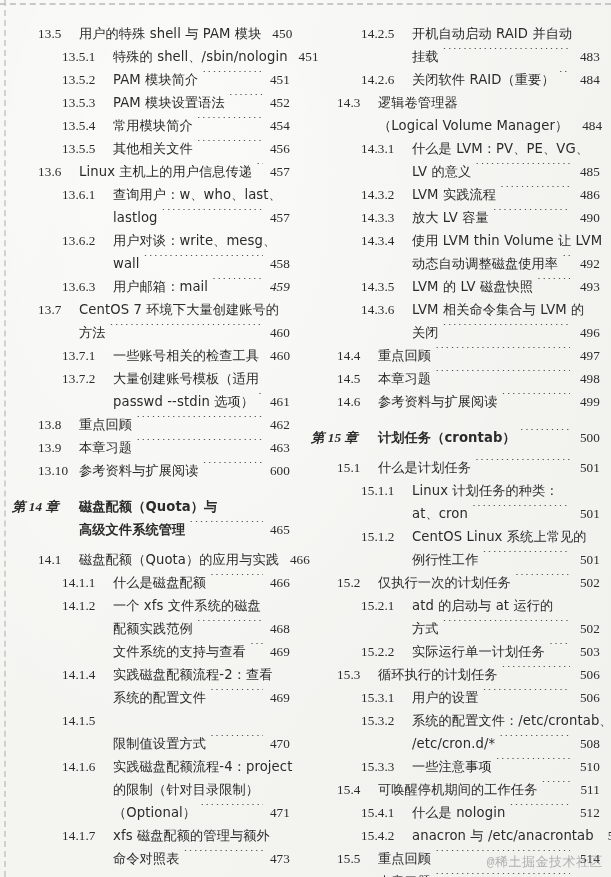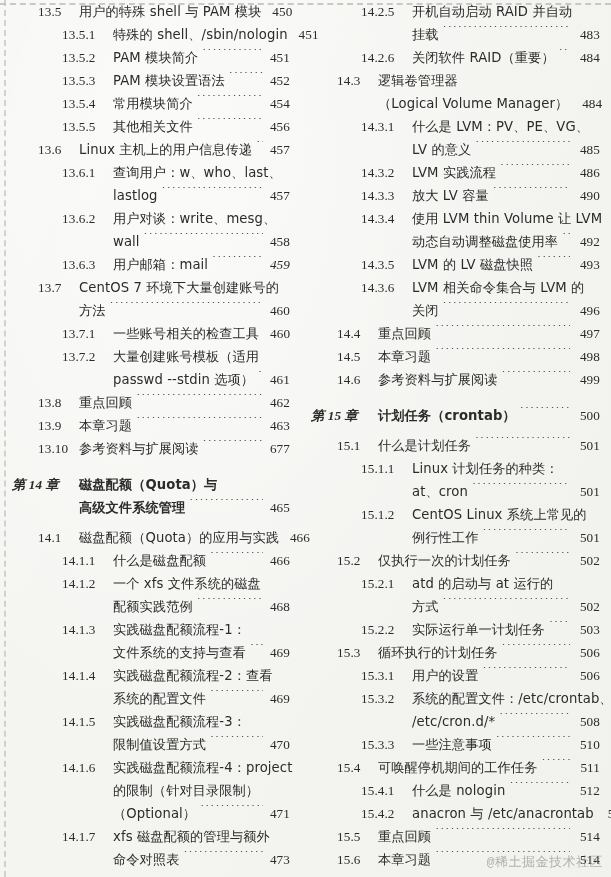--- a/index.html
+++ b/index.html
@@ -34,20 +34,21 @@
     position: absolute;
     top: 0; bottom: 0; left: 4px;
     width: 0;
     border-left: 2px dashed #c2c2c2;
     opacity: .7;
   }
   #cols {
     position: absolute;
     inset: 0;
     display: flex;
+    padding-top: 22px;
     box-sizing: border-box;
   }
   .col {
     position: relative;
     box-sizing: border-box;
   }
   .col-left  { width: 305px; padding-left: 12px; padding-right: 15px; }
   .col-right { width: 306px; padding-left: 6px;  padding-right: 11px; }
 
   
@@ -242,21 +243,21 @@
       <div class="row lvl-sec">
         <span class="num">13.9</span>
         <span class="title cjk">本章习题</span>
         <span class="leader"></span>
         <span class="page" style="min-width: 24px;">463</span>
       </div>
       <div class="row lvl-sec">
         <span class="num">13.10</span>
         <span class="title cjk">参考资料与扩展阅读</span>
         <span class="leader"></span>
-        <span class="page" style="min-width: 24px;">677</span>
+        <span class="page" style="min-width: 24px;">600</span>
       </div>
       <div class="gap"></div>
       <div class="row lvl-chap">
         <span class="num">第 14 章</span>
         <span class="title cjk">磁盘配额（Quota）与</span>
         <span class="leader none"></span>
         <span class="page" style="min-width: 24px;"></span>
       </div>
       <div class="row lvl-chap cont cont-chap">
         <span class="title cjk">高级文件系统管理</span>
@@ -280,45 +281,38 @@
         <span class="num">14.1.2</span>
         <span class="title cjk">一个 xfs 文件系统的磁盘</span>
         <span class="leader none"></span>
         <span class="page" style="min-width: 24px;"></span>
       </div>
       <div class="row lvl-sub cont cont-sub">
         <span class="title cjk">配额实践范例</span>
         <span class="leader"></span>
         <span class="page" style="min-width: 24px;">468</span>
       </div>
-      <div class="row lvl-sub">
-        <span class="num">14.1.3</span>
-        <span class="title cjk">实践磁盘配额流程-1：</span>
-        <span class="leader none"></span>
-        <span class="page" style="min-width: 24px;"></span>
-      </div>
       <div class="row lvl-sub cont cont-sub">
         <span class="title cjk">文件系统的支持与查看</span>
         <span class="leader"></span>
         <span class="page" style="min-width: 24px;">469</span>
       </div>
       <div class="row lvl-sub">
         <span class="num">14.1.4</span>
         <span class="title cjk">实践磁盘配额流程-2：查看</span>
         <span class="leader none"></span>
         <span class="page" style="min-width: 24px;"></span>
       </div>
       <div class="row lvl-sub cont cont-sub">
         <span class="title cjk">系统的配置文件</span>
         <span class="leader"></span>
         <span class="page" style="min-width: 24px;">469</span>
       </div>
       <div class="row lvl-sub">
         <span class="num">14.1.5</span>
-        <span class="title cjk">实践磁盘配额流程-3：</span>
         <span class="leader none"></span>
         <span class="page" style="min-width: 24px;"></span>
       </div>
       <div class="row lvl-sub cont cont-sub">
         <span class="title cjk">限制值设置方式</span>
         <span class="leader"></span>
         <span class="page" style="min-width: 24px;">470</span>
       </div>
       <div class="row lvl-sub">
         <span class="num">14.1.6</span>

